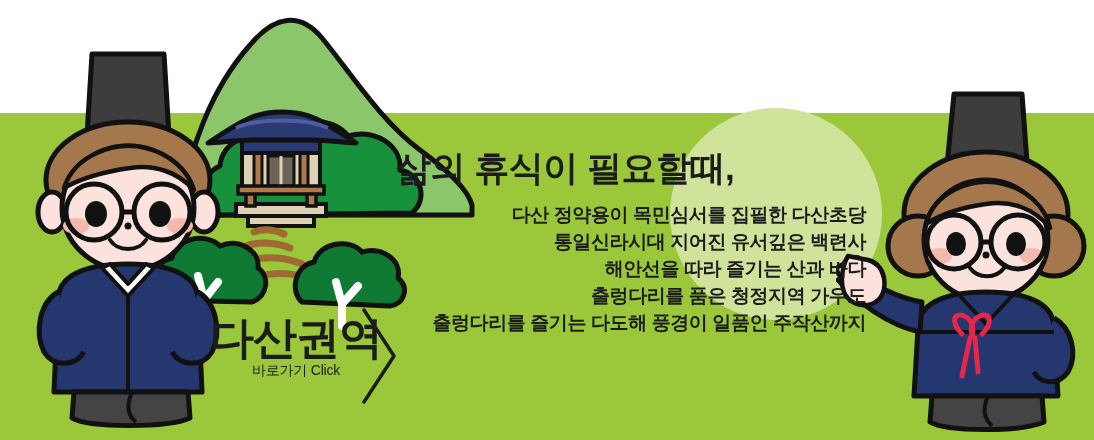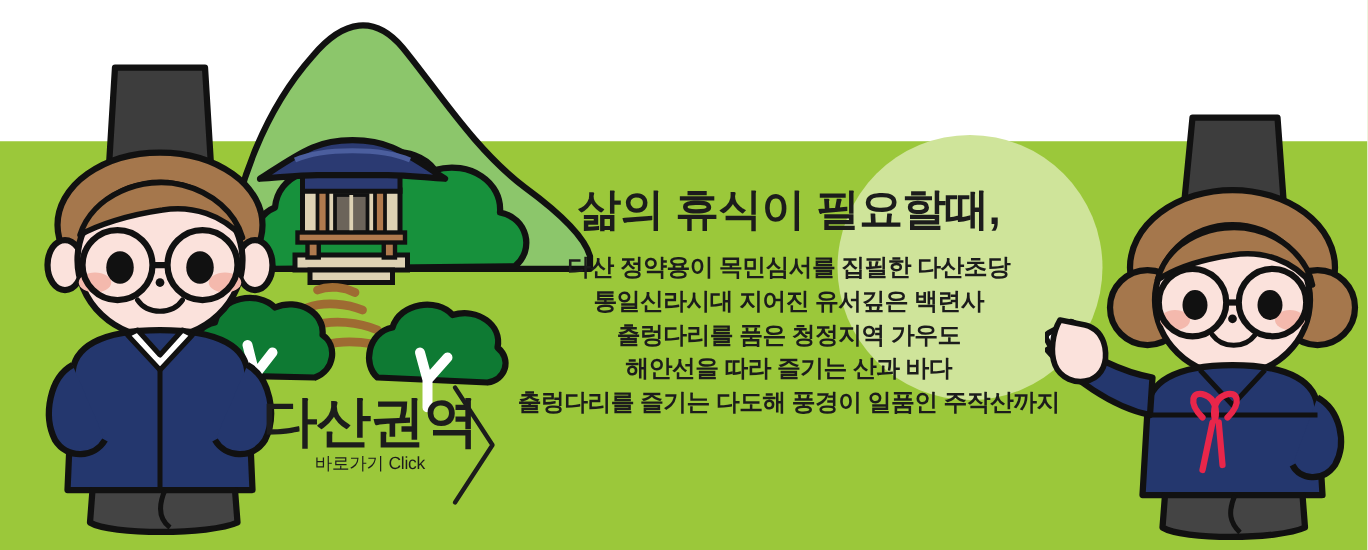--- a/index.html
+++ b/index.html
@@ -63,35 +63,34 @@
     width: 470px;
     text-align: right;
   }
   .headline {
     font-size: 35px;
     font-weight: bold;
     color: #1c1c1c;
     letter-spacing: -0.5px;
     line-height: 1.0;
     margin: 0 0 16px 0;
-    text-align: center;
+    text-align: left;
   }
   .body-lines {
     margin: 0;
     padding: 0;
     list-style: none;
   }
   .body-lines li {
     font-size: 19px;
     font-weight: bold;
     color: #1c1c1c;
     line-height: 27px;
     letter-spacing: -0.4px;
     white-space: nowrap;
-    text-align: center;
   }
   
   .cta {
     position: absolute;
     left: 206px; top: 318px;
     width: 180px;
     text-align: center;
     cursor: pointer;
   }
   .cta-title {
@@ -258,22 +257,22 @@
 
     <path d="M96 308 L 206 308 L 208 334 C 186 344, 110 344, 94 334 Z" fill="#444444" stroke="#111111" stroke-width="5" stroke-linejoin="round"></path>
     <path d="M152 308 C 146 322, 148 330, 156 338" fill="none" stroke="#111111" stroke-width="4"></path>
   </svg>
 
   <div class="text-block">
     <h1 class="headline">삶의 휴식이 필요할때,</h1>
     <ul class="body-lines">
       <li>다산 정약용이 목민심서를 집필한 다산초당</li>
       <li>통일신라시대 지어진 유서깊은 백련사</li>
+      <li>해안선을 따라 즐기는 산과 바다</li>
       <li>출렁다리를 품은 청정지역 가우도</li>
-      <li>해안선을 따라 즐기는 산과 바다</li>
       <li>출렁다리를 즐기는 다도해 풍경이 일품인 주작산까지</li>
     </ul>
   </div>
 
   <div class="cta">
     <span class="cta-title">다산권역</span>
     <span class="cta-sub">바로가기 Click</span>
   </div>
   <svg class="cta-chevron" viewBox="0 0 44 100">
     <path d="M6 4 L 36 50 L 6 96" fill="none" stroke="#1c1c1c" stroke-width="3.5" stroke-linecap="round" stroke-linejoin="round"></path>

